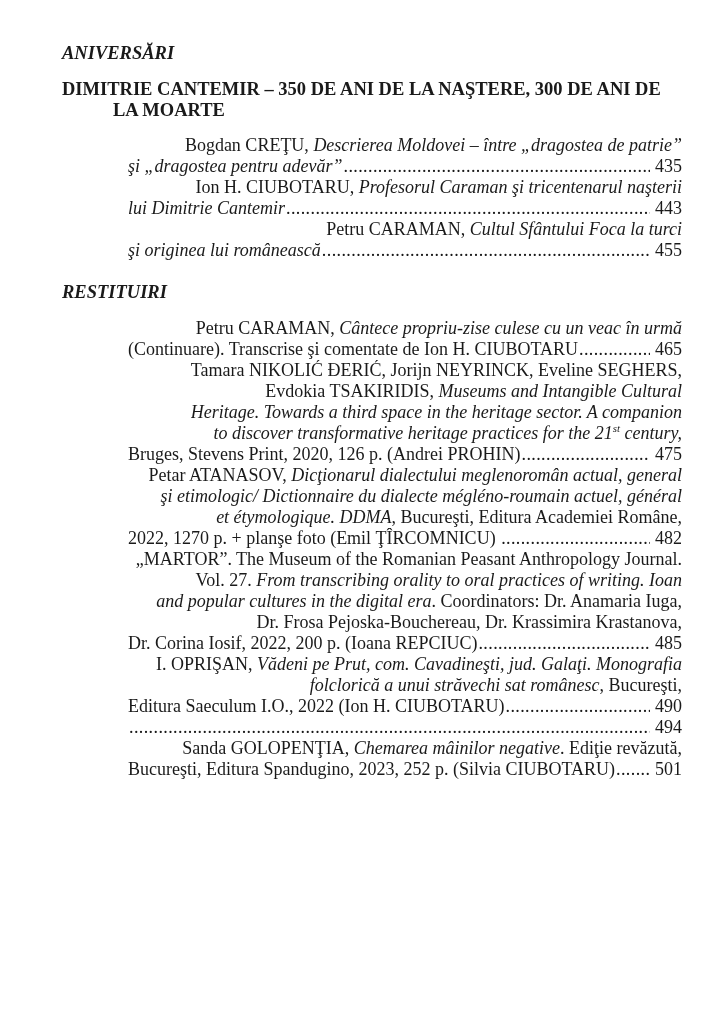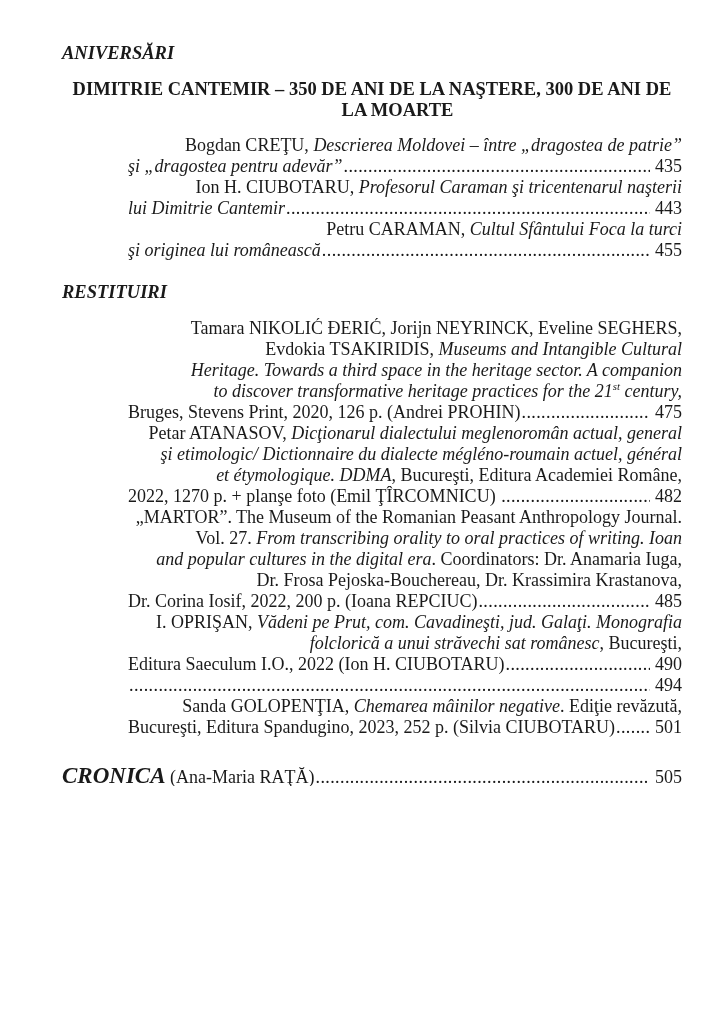--- a/index.html
+++ b/index.html
@@ -18,21 +18,21 @@
   }
   .b-section{
     font-weight:bold;font-style:italic;font-size:18.5px;
     margin:21px 0 15px;
     white-space:pre;
   }
   .b-section:first-child{margin-top:0;}
   .b-title{
     font-weight:bold;font-size:18.5px;margin:0 0 14px;
   }
-  .b-title .title-line{white-space:pre;text-align:center;}
+  .b-title .title-line{white-space:pre;}
   .b-title .title-line.cont{padding-left:51px;}
   .entry{margin:0;}
   .entry-line{
     display:flex;align-items:baseline;justify-content:flex-end;
   }
   .entry-line .txt{white-space:pre;flex:0 1 auto;overflow:hidden;}
   .entry-line.ind{padding-left:66px;}
   .dots{
     flex:1 1 12px;min-width:12px;overflow:hidden;margin:0 5px 0 1px;
     white-space:nowrap;
@@ -84,20 +84,30 @@
         </div>
         <div class="entry-line ind">
           <span class="txt"><span class="it ">şi originea lui românească</span></span>
           <span class="dots"></span>
           <span class="page-num">455</span>
         </div>
       </div>
       <div class="b-section">RESTITUIRI</div>
       <div class="entry">
         <div class="entry-line">
+          <span class="txt"><span class="">Petru CARAMAN, </span><span class="it ">Cântece propriu-zise culese cu un veac în urmă</span></span>
+        </div>
+        <div class="entry-line ind">
+          <span class="txt"><span class="">(Continuare). Transcrise şi comentate de Ion H. CIUBOTARU</span></span>
+          <span class="dots"></span>
+          <span class="page-num">465</span>
+        </div>
+      </div>
+      <div class="entry">
+        <div class="entry-line">
           <span class="txt"><span class="">Tamara NIKOLIĆ ĐERIĆ, Jorijn NEYRINCK, Eveline SEGHERS,</span></span>
         </div>
         <div class="entry-line ind">
           <span class="txt"><span class="">Evdokia TSAKIRIDIS, </span><span class="it ">Museums and Intangible Cultural</span></span>
         </div>
         <div class="entry-line ind">
           <span class="txt"><span class="it ">Heritage. Towards a third space in the heritage sector. A companion</span></span>
         </div>
         <div class="entry-line ind">
           <span class="txt"><span class="it ">to discover transformative heritage practices for the 21</span><span class="it "><sup>st</sup></span><span class="it "> century,</span></span>

